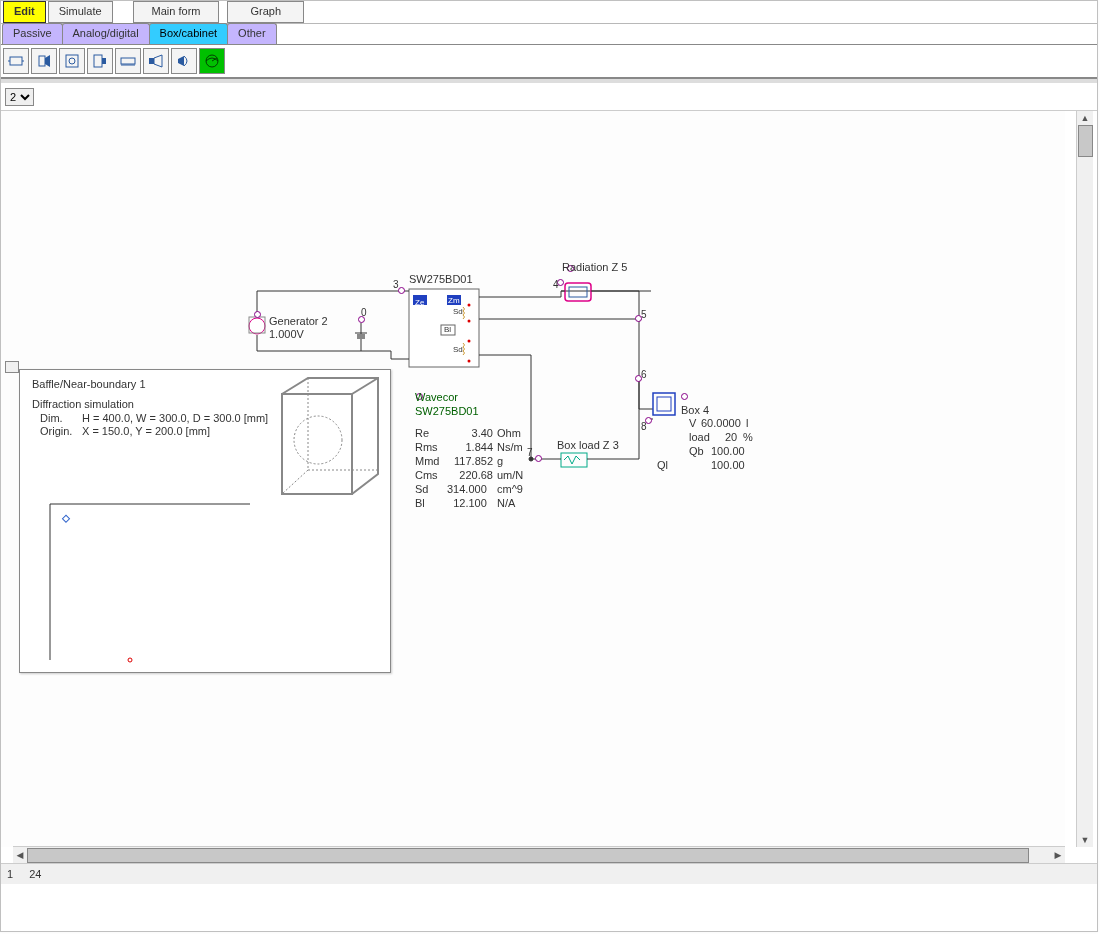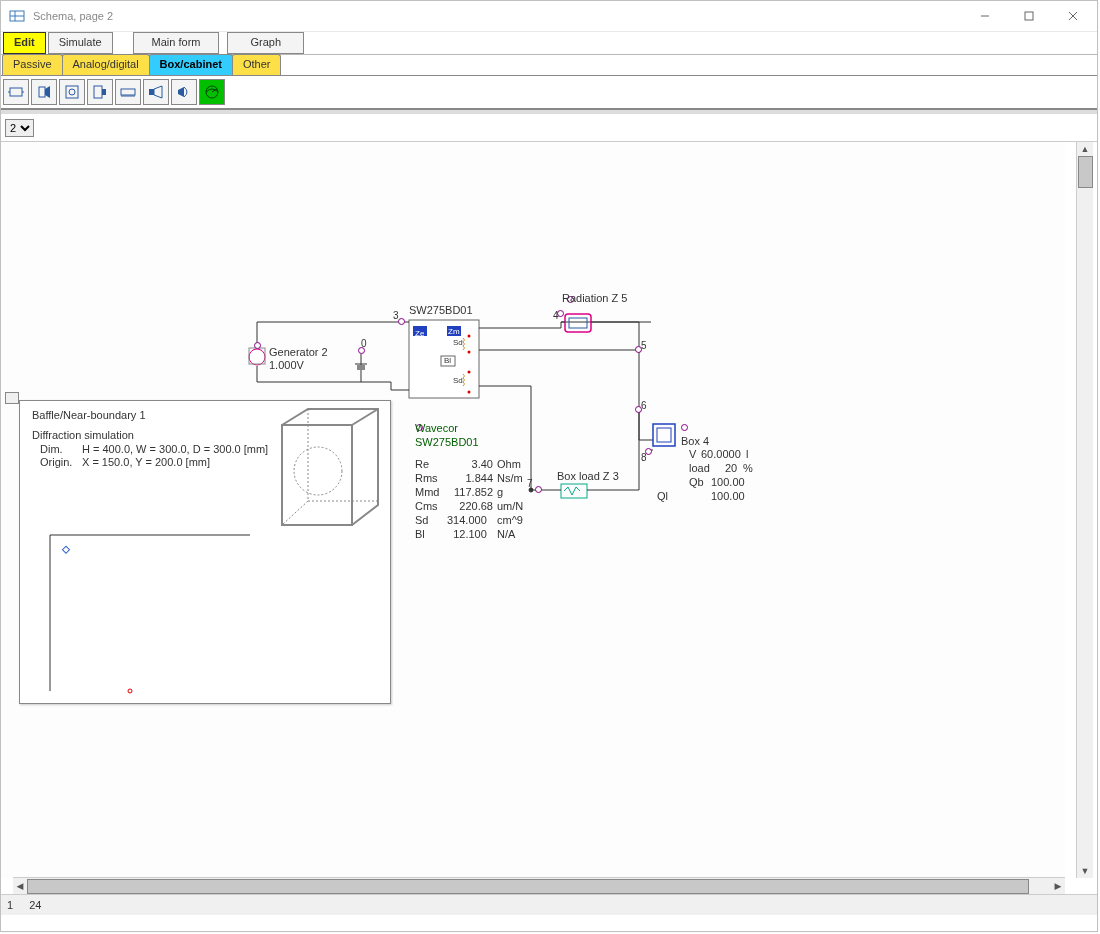--- a/index.html
+++ b/index.html
@@ -49,26 +49,25 @@
   height: 20px; display: flex; align-items: flex-end;
   border-bottom: 1px solid #888;
   padding-left: 2px;
 }
 .tabs .tab {
   border-bottom: none;
   border-top-left-radius: 3px;
   border-top-right-radius: 3px;
   margin-right: 0;
   margin-left: -1px;
-  background: #fde047;
+  background: #c4b5fd;
 }
 .tabs .tab.active {
   background: #33ccff;
   color: #000;
-  font-weight: bold;
 }
 .iconbar {
   height: 28px; display: flex; align-items: center;
   padding: 2px;
   border-bottom: 1px solid #888;
   gap: 2px;
 }
 .iconbar .ibtn {
   width: 24px; height: 24px;
   border: 1px solid #888;
@@ -130,46 +129,20 @@
   box-shadow: 1px 1px 2px rgba(0,0,0,0.2);
 }
 .panel .stext { color:#333; }
 svg.wire { position:absolute; left:0; top:0; }
 </style>
 </head>
 <body>
 
 <div class="window">
 
-  <div class="titlebar">
-    <span class="app-icon">
-      <svg width="16" height="16">
-          <rect x="1" y="3" width="14" height="10" fill="none" stroke="#3a7abd"></rect>
-          <line x1="1" y1="8" x2="15" y2="8" stroke="#3a7abd"></line>
-          <line x1="6" y1="3" x2="6" y2="13" stroke="#3a7abd"></line>
-        </svg>
-    </span>
-    <span class="title">Schema, page 2</span>
-    <div class="winbtn">
-        <svg width="10" height="10">
-          <line x1="1" y1="5" x2="9" y2="5" stroke="#666"></line>
-        </svg>
-      </div>
-    <div class="winbtn">
-        <svg width="10" height="10">
-          <rect x="1" y="1" width="8" height="8" fill="none" stroke="#666"></rect>
-        </svg>
-      </div>
-    <div class="winbtn">
-        <svg width="10" height="10">
-          <line x1="1" y1="1" x2="9" y2="9" stroke="#666"></line>
-          <line x1="9" y1="1" x2="1" y2="9" stroke="#666"></line>
-        </svg>
-      </div>
-  </div>
 
   <div class="toolbar1">
     <div class="btn edit">Edit</div>
     <div class="btn">Simulate</div>
     <div style="width:18px"></div>
     <div class="btn" style="padding:2px 18px">Main form</div>
     <div style="width:6px"></div>
     <div class="btn" style="padding:2px 22px">Graph</div>
   </div>
 

